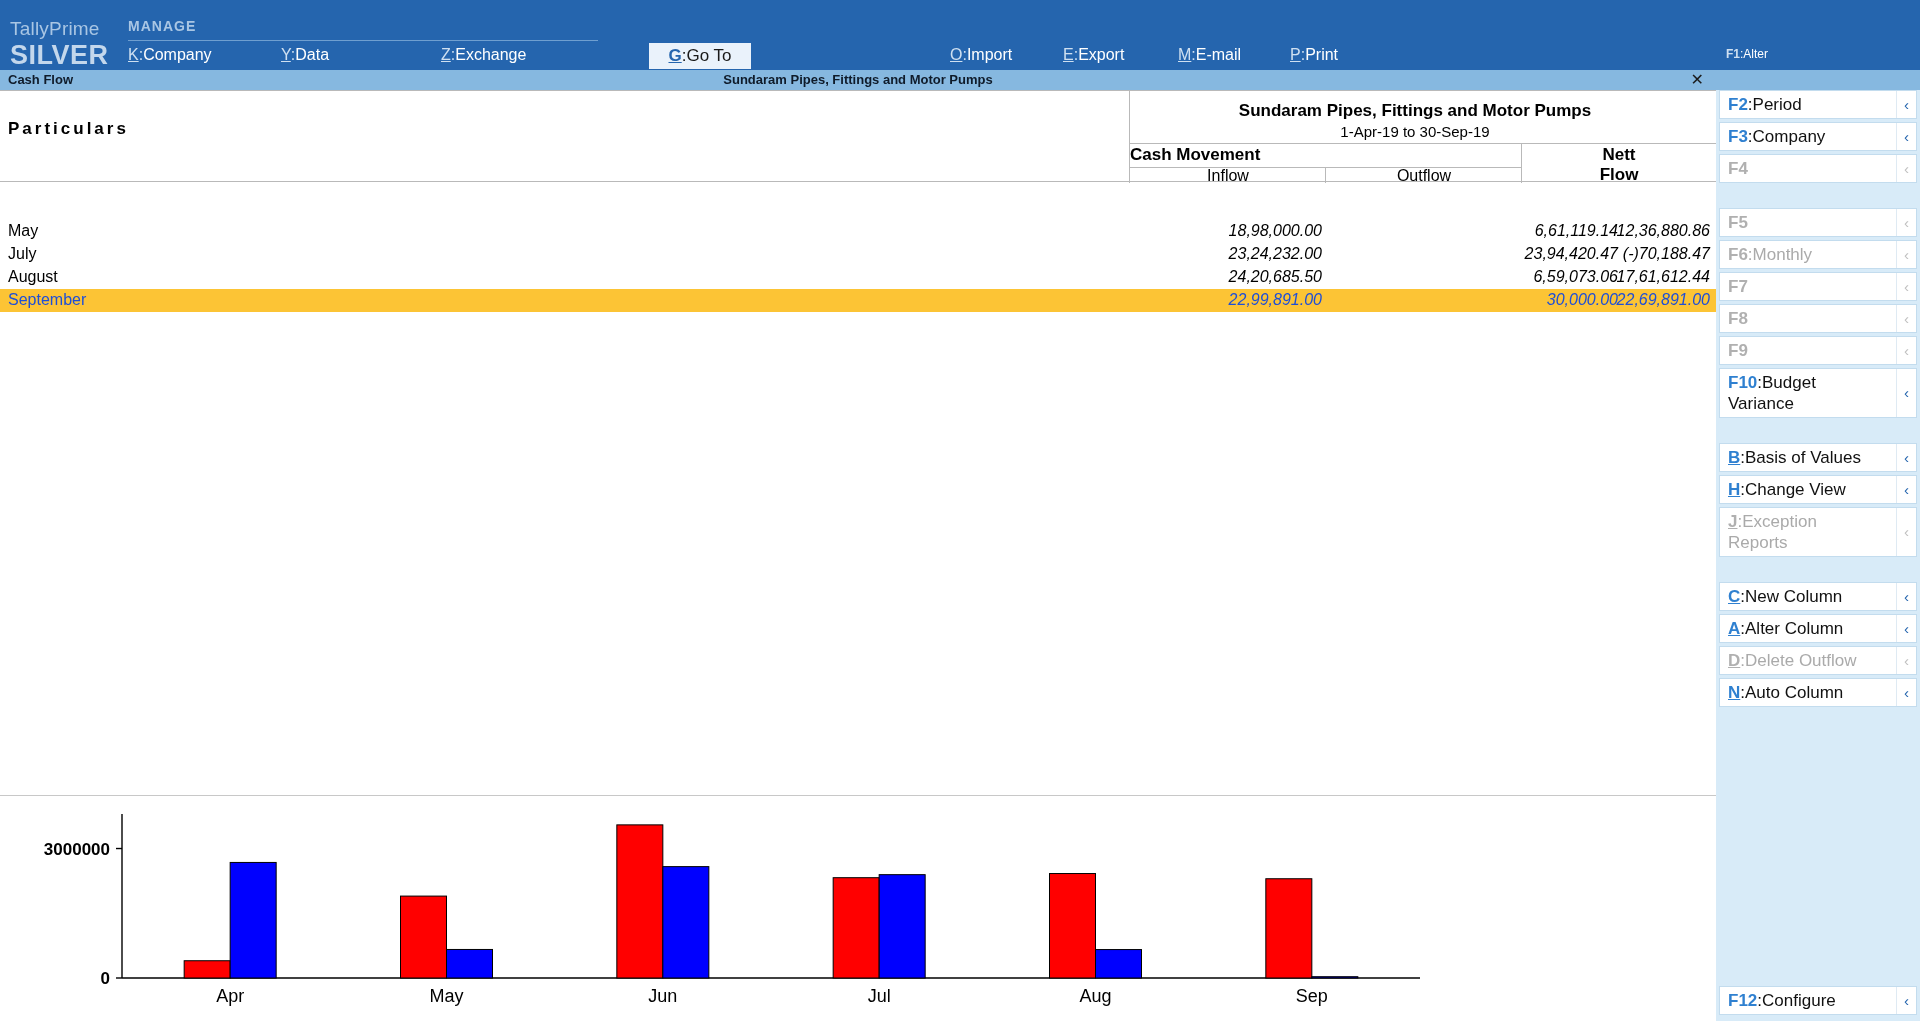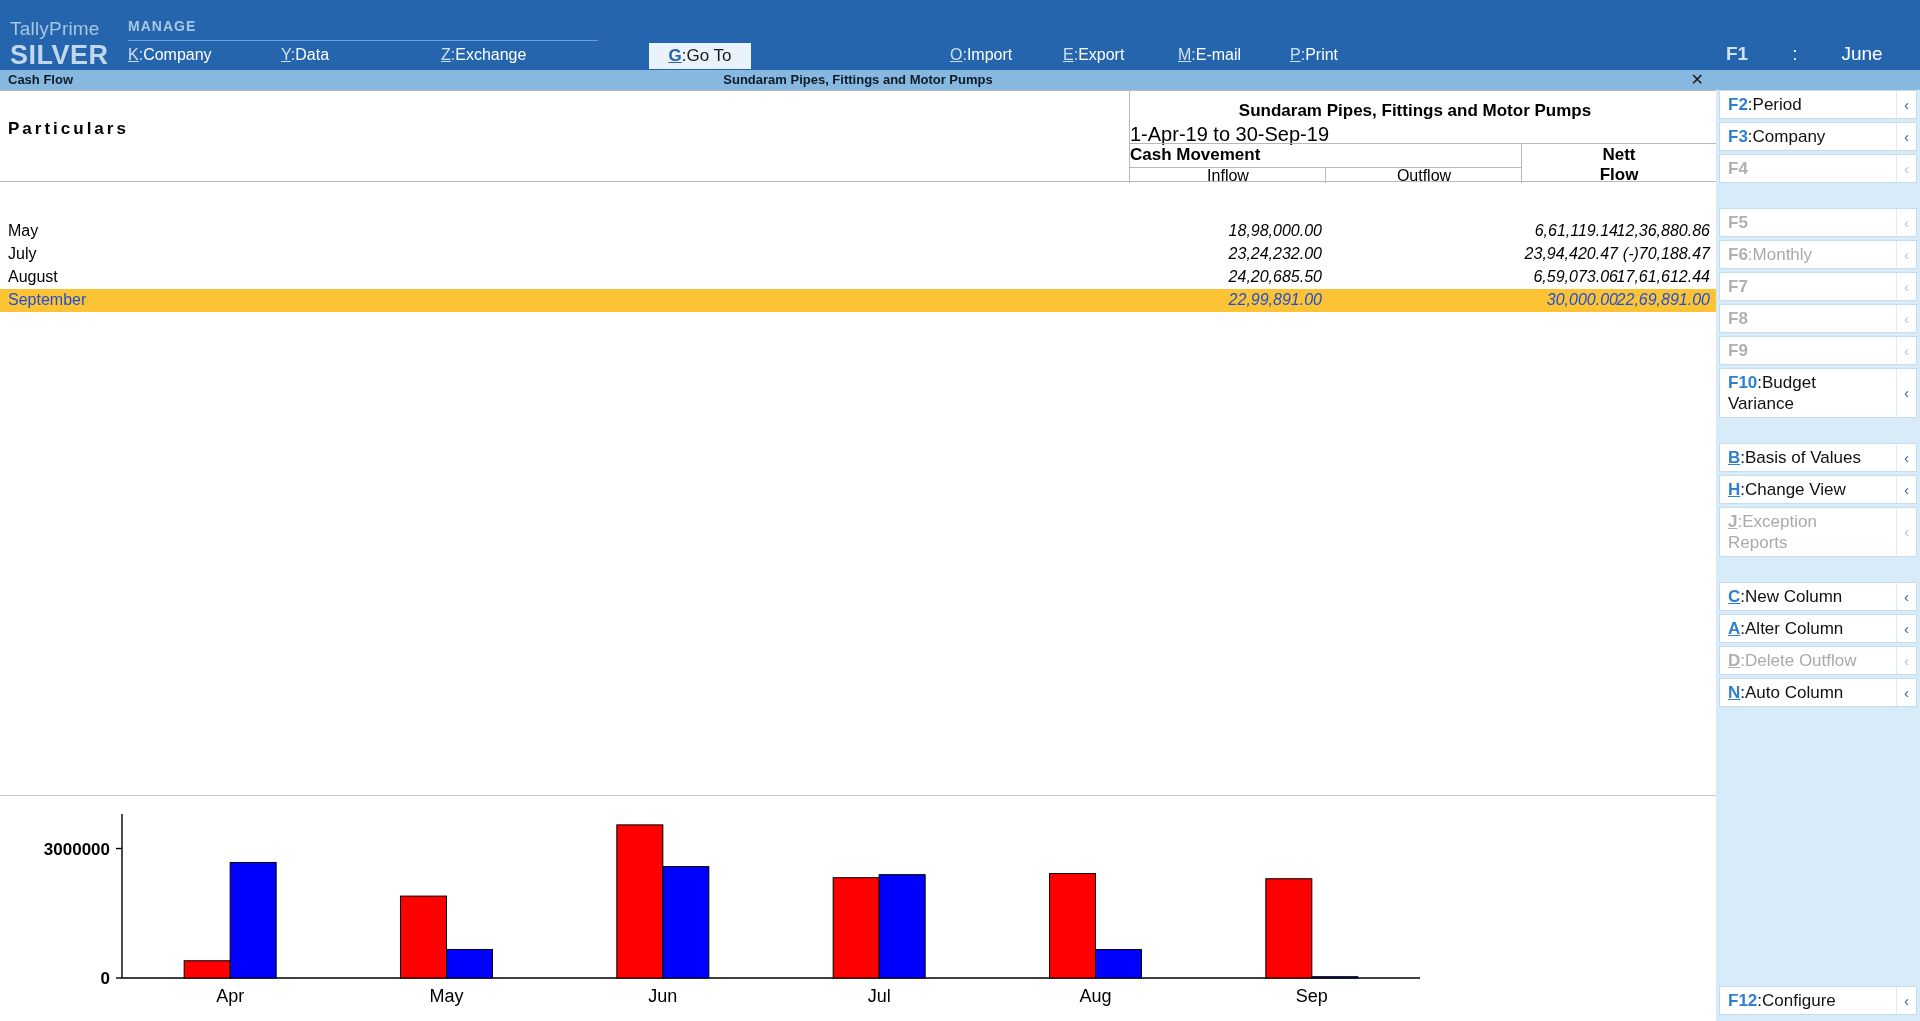--- a/index.html
+++ b/index.html
@@ -92,22 +92,22 @@
     position: absolute; left: 8px; top: 28px;
     font-size: 17px; font-weight: bold; letter-spacing: 3px; color: #000;
   }
   .vline { position: absolute; width: 1px; background: #b9b9b9; }
 
   .co-name {
     position: absolute; left: 1130px; top: 10px; width: 570px; text-align: center;
     font-size: 17px; font-weight: bold; color: #000; white-space: nowrap;
   }
   .co-period {
-    position: absolute; left: 1130px; top: 32px; width: 570px; 
-    font-size: 20px; color: #000;
+    position: absolute; left: 1130px; top: 32px; width: 570px; text-align: center;
+    font-size: 15px; color: #000;
   }
   .hr-sub { position: absolute; left: 1130px; top: 52px; width: 586px; height: 1px; background: #b9b9b9; }
   .cash-move {
     position: absolute; left: 1130px; top: 54px; width: 392px; 
     font-size: 17px; font-weight: bold; color: #000;
   }
   .hr-sub2 { position: absolute; left: 1130px; top: 76px; width: 392px; height: 1px; background: #b9b9b9; }
   .col-inflow {
     position: absolute; left: 1130px; top: 76px; width: 196px; text-align: center;
     font-size: 16px; color: #000;
@@ -164,22 +164,22 @@
   .chart-svg { display: block; }
 
   
   .sidebar {
     position: absolute; left: 1716px; top: 0px; width: 204px; height: 1021px;
     background: #d8ebf8;
   }
   .sb-top-strip { position: absolute; left: 0; top: 0; width: 204px; height: 37px; background: #2565ae; }
   .sb-help {
     position: absolute; left: 0; top: 37px; width: 204px; height: 33px;
-    background: #2565ae; color: #fff; font-size: 19px;
-    display: flex; align-items: center; padding-left: 10px; gap: 44px;
+    background: #2565ae; color: #fff; font-size: 12px;
+    display: flex; align-items: center; padding-left: 10px;
   }
   .sb-help .hk { color: #cfe0f1; font-weight: bold; }
   .sb-blue-gap { position: absolute; left:0; top: 70px; width: 204px; height: 20px; background: #86b8e0; }
 
   .sb-list { position: absolute; left: 0; top: 90px; width: 204px; }
   .sb-btn {
     position: relative; margin: 0 3px 3px 3px; background: #ffffff;
     min-height: 26px; display: flex; align-items: flex-start;
     border: 1px solid #c3dcee;
   }
@@ -354,21 +354,21 @@
         <rect x="1311.8333333333335" y="180.70526315789473" width="46" height="1.2947368421052632" fill="#0000ff" stroke="#000" stroke-width="1"></rect>
         <text x="1311.8333333333335" y="206" text-anchor="middle" font-size="18" font-family="&quot;Liberation Sans&quot;, sans-serif" fill="#000">Sep</text>
       </svg>
   </div>
 
   <div class="sidebar">
     <div class="sb-top-strip"></div>
     <div class="sb-help">
       <span class="hk">F1</span>
         <span>:</span>
-        <span>June</span>
+        <span>Alter</span>
     </div>
     <div class="sb-blue-gap"></div>
     <div class="sb-list" id="sb-list">
         <div class="sb-btn">
           <span class="txt"><span class="hk">F2</span><span>:</span><span>Period</span></span>
           <span class="chev">‹</span>
         </div>
         <div class="sb-btn">
           <span class="txt"><span class="hk">F3</span><span>:</span><span>Company</span></span>
           <span class="chev">‹</span>

